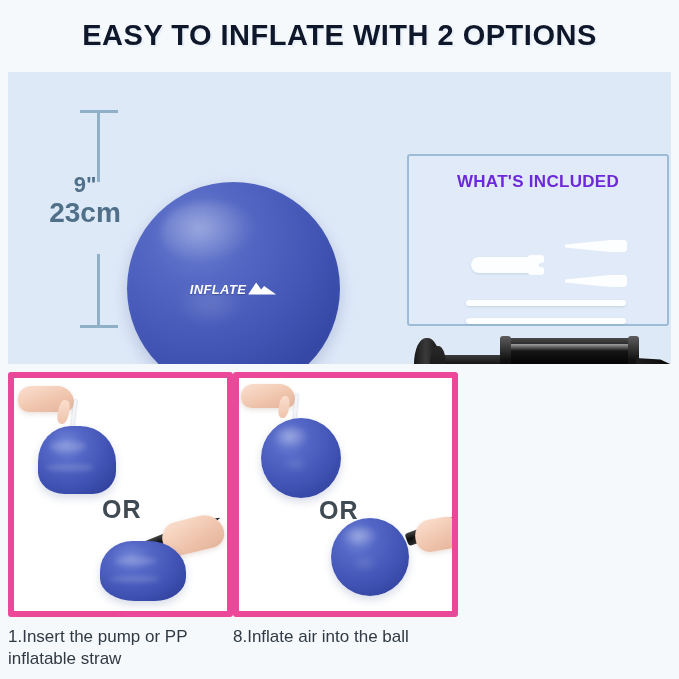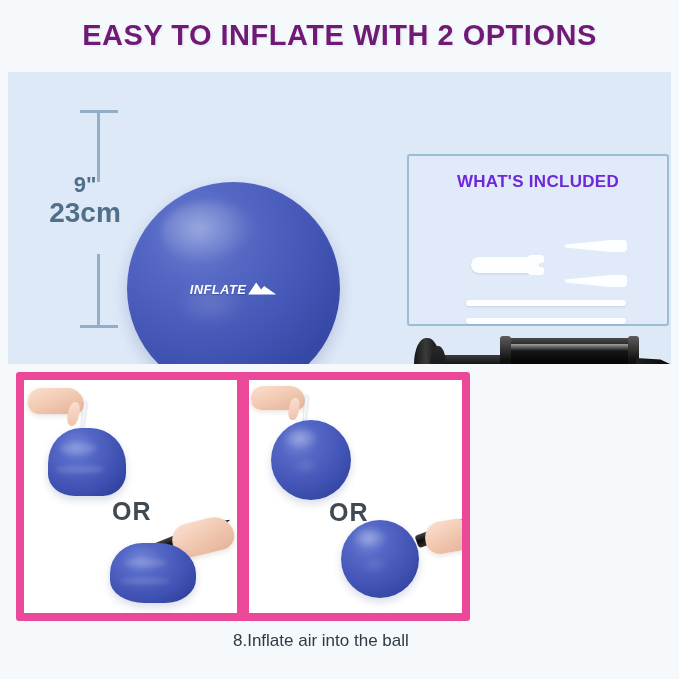--- a/index.html
+++ b/index.html
@@ -12,21 +12,21 @@
   }
   .page{position:absolute;inset:0;}
 
   
   .title-bar{
     position:absolute;left:0;top:0;width:679px;height:70px;
     display:flex;align-items:center;justify-content:center;
   }
   .title{
     font-size:29px;font-weight:bold;letter-spacing:.5px;
-    color:#701a75;
+    color:#0f172a;
     text-shadow:2px 2px 0 #e9f1f8;
     white-space:nowrap;
   }
 
   
   .hero{
     position:absolute;left:8px;top:72px;width:663px;height:292px;
     background:#dee9f8;
     overflow:hidden;
   }
@@ -133,23 +133,22 @@
   }
 
   
   .steps{position:absolute;left:8px;top:372px;width:663px;height:300px;}
   .step{position:absolute;top:0;width:213px;}
   .step.s1{left:0;}
   .step.s2{left:225px;}
   .step.s3{left:450px;}
   .shot{
     position:relative;width:213px;height:233px;
-    border:8px solid #ec4899;border-radius:3px;background:#ffffff;
+    border:6px solid #ec4899;border-radius:3px;background:#ffffff;
     overflow:hidden;
-    margin-left:8px;
   }
   .caption{
     margin-top:9px;font-size:17px;line-height:1.28;color:#2f3a44;font-weight:500;
   }
 
   
   .b-round{
     position:absolute;border-radius:50%;
     background:radial-gradient(circle at 34% 26%, #7184d6 0%, #5467c6 24%, #4356b7 55%, #3445a2 82%, #2b3b8e 100%);
     box-shadow:0 4px 9px rgba(40,60,130,.18);
@@ -288,20 +287,21 @@
           <div class="tip"></div>
         </div>
         <div class="hand" style="left:148px;top:140px;width:62px;height:34px;border-radius:16px 20px 14px 16px;transform:rotate(-14deg);"></div>
 
         <div class="b-deflate" style="left:86px;top:163px;width:86px;height:60px;
                     border-radius:38% 44% 36% 40%/50% 52% 40% 38%;">
           <div class="fold" style="left:18%;top:26%;width:48%;height:14%;"></div>
           <div class="fold" style="left:12%;top:58%;width:58%;height:10%;"></div>
         </div>
       </div>
+      <div class="caption">1.Insert the pump or PP inflatable straw</div>
     </div>
 
     <div class="step s2">
       <div class="shot">
         <div class="hand" style="left:2px;top:6px;width:54px;height:24px;border-radius:14px 18px 10px 12px;"></div>
         <div class="finger" style="left:40px;top:18px;width:10px;height:22px;transform:rotate(10deg);"></div>
         <div class="straw" style="left:55px;top:16px;height:30px;transform:rotate(5deg);"></div>
         <div class="b-round" style="left:22px;top:40px;width:80px;height:80px;">
           <div class="hl"></div>
           <div class="hl2"></div>

